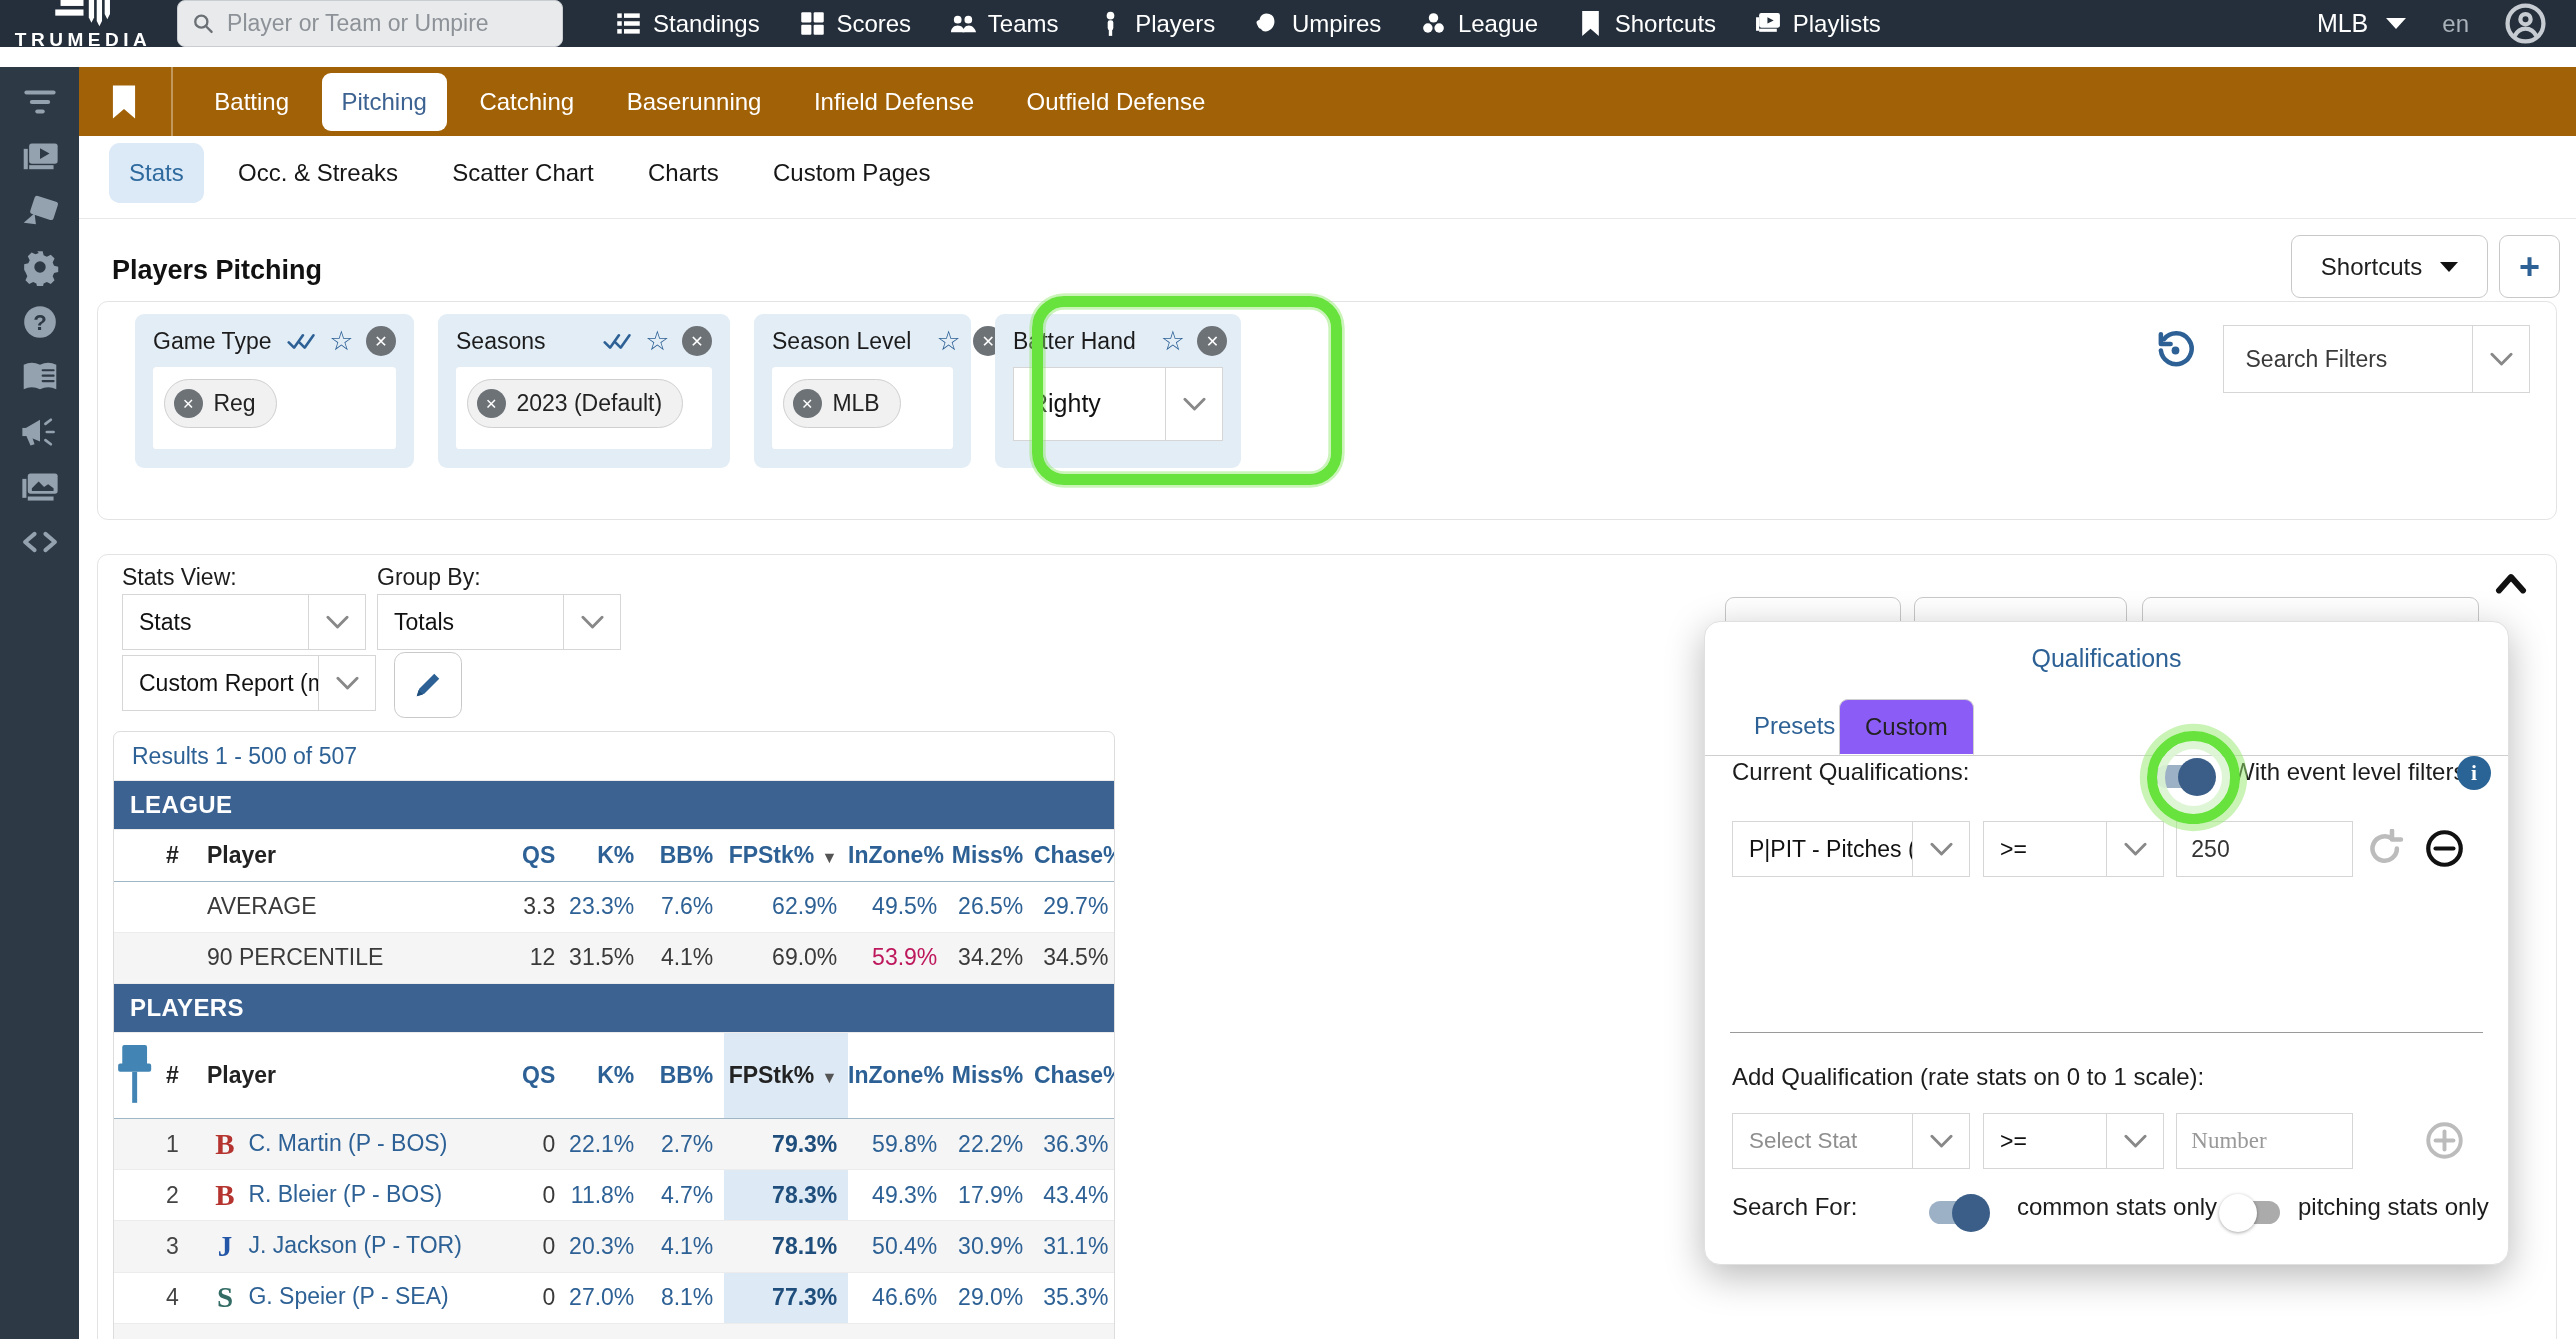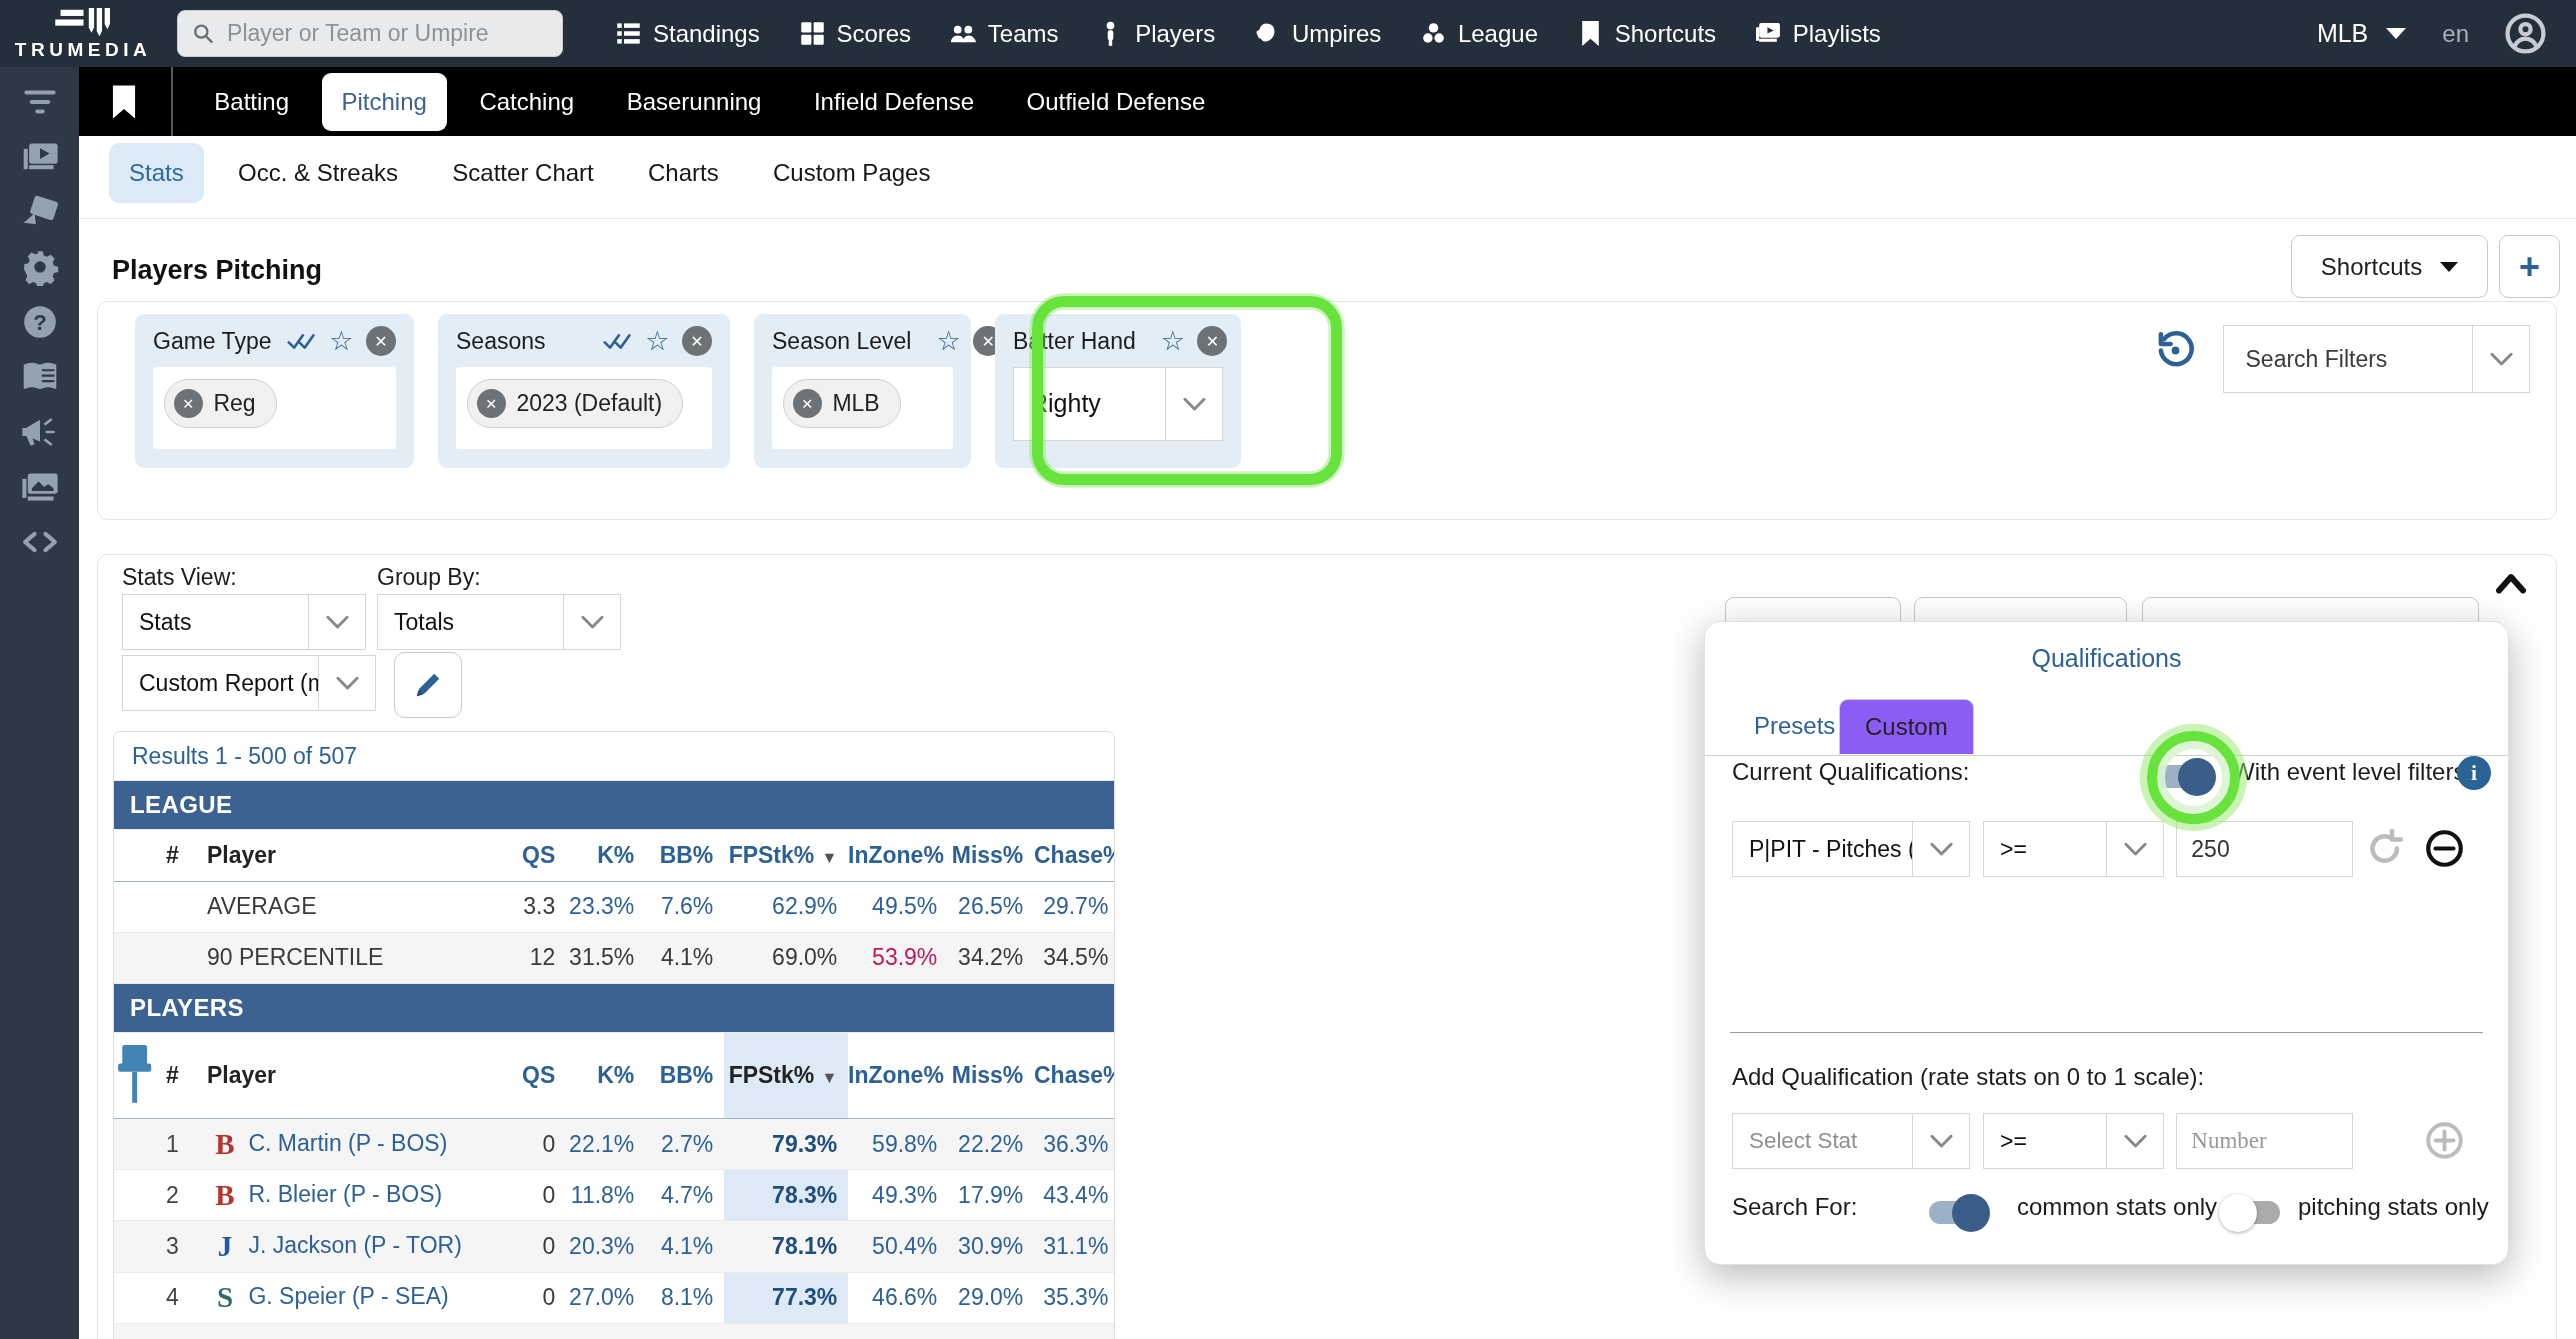--- a/index.html
+++ b/index.html
@@ -1,21 +1,21 @@
 <!DOCTYPE html>
 <html style="font-size:14.3px"><head>
 <meta charset="utf-8">
 <style>
   html,body{margin:0;padding:0}
   body{width:2576px;height:1340px;position:relative;overflow:hidden;background:#fff;
        font-family:"Liberation Sans",sans-serif;color:#1d1d1d}
   svg{display:block}
 
   
-  .topbar{position:absolute;left:0;top:0;width:2576px;height:67px;background:#242f3b;
+  .topbar{position:absolute;left:0;top:0;width:2576px;height:47px;background:#242f3b;
           display:flex;align-items:center;z-index:50}
   .logo{width:166px;display:flex;flex-direction:column;align-items:center;color:#fff;gap:1.8px;margin-top:1.8px}
   .logo-mark{width:57px;height:30px}
   .brand{font-size:19px;font-weight:bold;letter-spacing:4.5px;color:#fff}
   .searchbox{margin-left:10.7px;width:356px;height:45px;background:#e9eaec;border:0.9px solid #c9ccd0;
              border-radius:8px;display:flex;align-items:center;padding:0 14.3px;gap:10.7px}
   .searchbox input{border:0;background:transparent;outline:none;font-size:23px;color:#444;width:100%;
                    font-family:"Liberation Sans",sans-serif}
   .searchbox input::placeholder{color:#8d9298}
   .mainnav{display:flex;align-items:center;gap:39px;margin-left:52px;color:#fff;font-size:24px}
@@ -28,21 +28,21 @@
   .lang{font-size:24px;color:#aab2ba}
   .avatar{width:41px;height:41px;color:#c6ccd2}
 
   
   .sidebar{position:absolute;left:0;top:67px;width:79px;height:1273px;background:#2d3944;z-index:45;
            display:flex;flex-direction:column;align-items:center;padding-top:16px;gap:17px}
   .sicon{width:38px;height:38px;color:#94a1ae;display:flex;align-items:center;justify-content:center;
          font-size:30px;cursor:pointer}
 
   
-  .sportbar{position:absolute;left:79px;top:67px;width:2497px;height:69px;background:#000000;
+  .sportbar{position:absolute;left:79px;top:67px;width:2497px;height:69px;background:#a16207;
             display:flex;align-items:center;z-index:40}
   .bookmark-btn{width:30px;height:36px;color:#fff;margin:0 32px 0 30px;cursor:pointer}
   .sportbar .vdiv{width:1.8px;height:69px;background:rgba(255,255,255,.35)}
   .sporttabs{display:flex;align-items:center;gap:12.5px;margin-left:21.5px}
   .sporttab{color:#fff;font-size:24px;padding:15px 20px;border-radius:9px;cursor:pointer;white-space:nowrap}
   .sporttab.active{background:#fff;color:#3c6292}
 
   
   .viewtabs{position:absolute;left:109px;top:143px;display:flex;gap:14.3px;z-index:5}
   .viewtab{font-size:24px;color:#161616;padding:16px 20px;border-radius:10.7px;cursor:pointer;white-space:nowrap}

